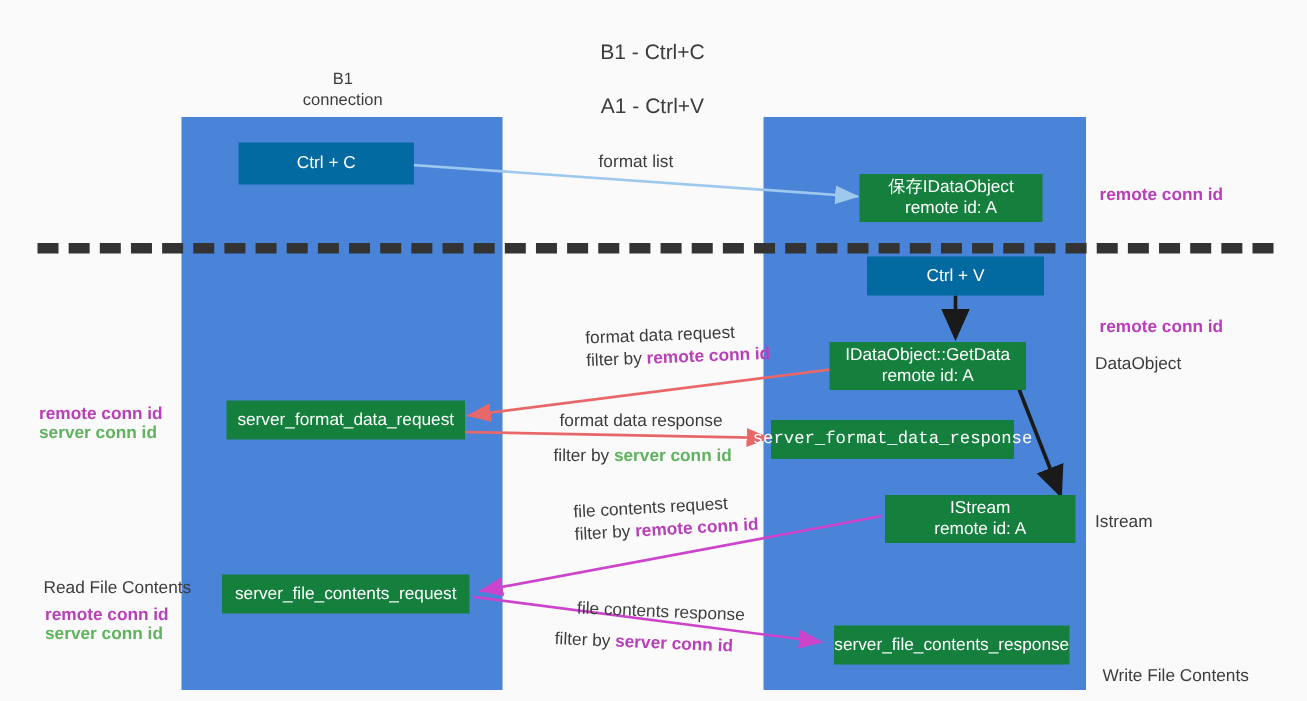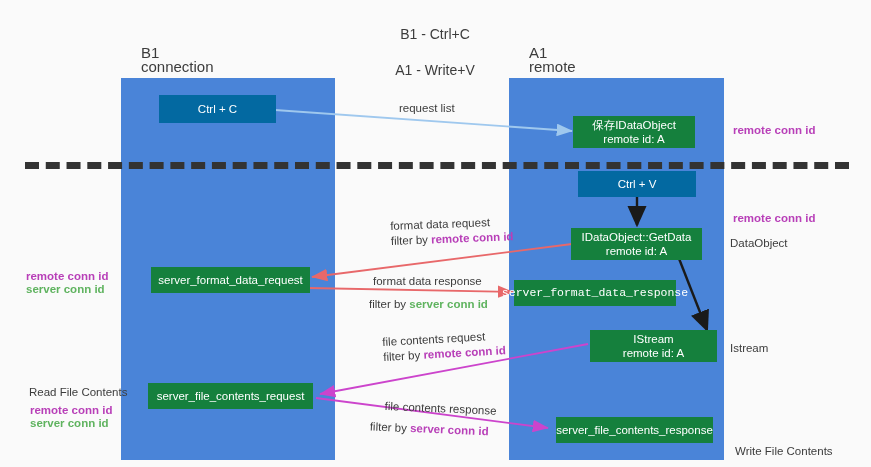--- a/index.html
+++ b/index.html
@@ -14,21 +14,22 @@
     background: #fafafa;
     font-family: "Liberation Sans", sans-serif;
     overflow: hidden;
   }
   .lane {
     position: absolute;
     background: #4a84d8;
   }
   .lane-title {
     position: absolute;
-    font-size: 15px;
+    text-align: center;
+    font-size: 11px;
     color: #3c3c3c;
     line-height: 14px;
     white-space: pre-line;
   }
   .title-block {
     position: absolute;
     text-align: center;
     font-size: 14px;
     color: #3c3c3c;
     line-height: 18px;
@@ -83,25 +84,24 @@
 </head>
 <body>
 
 <div id="canvas">
 
   <div class="lane" style="left:121px; top:78px; width:214px; height:382px;"></div>
   <div class="lane" style="left:509px; top:78px; width:215px; height:382px;"></div>
 
   <div class="title-block" style="left:335px; top:7px; width:200px;">
     <div>B1 - Ctrl+C</div>
-    <div>A1 - Write+V</div>
+    <div>A1 - Ctrl+V</div>
   </div>
 
   <div class="lane-title" style="left:141px; top:46px; width:175px;">B1<br>connection</div>
-  <div class="lane-title" style="left:529px; top:46px; width:175px;">A1<br>remote</div>
 
   <svg class="overlay" viewBox="0 0 871 467">
     <defs>
       <marker id="ar-lb" markerWidth="9" markerHeight="7" refX="8.5" refY="3.5" orient="auto">
         <polygon points="0 0, 9 3.5, 0 7" fill="#9fc8ee"></polygon>
       </marker>
       <marker id="ar-red" markerWidth="9" markerHeight="7" refX="8.5" refY="3.5" orient="auto">
         <polygon points="0 0, 9 3.5, 0 7" fill="#e8686a"></polygon>
       </marker>
       <marker id="ar-mag" markerWidth="9" markerHeight="7" refX="8.5" refY="3.5" orient="auto">
@@ -130,31 +130,31 @@
   <div class="node green" style="left:159px; top:95px; width:117px; height:28px;">Ctrl + C</div>
 
   <div class="node orange" style="left:148px; top:383px; width:165px; height:26px;">server_file_contents_request</div>
 
   <div class="node orange" style="left:151px; top:267px; width:159px; height:26px;">server_format_data_request</div>
 
   <div class="node orange" style="left:573px; top:116px; width:122px; height:32px;">保存IDataObject<br>remote id: A</div>
 
   <div class="node green" style="left:578px; top:171px; width:118px; height:26px;">Ctrl + V</div>
 
-  <div class="node orange" style="left:571px; top:228px; width:131px; height:32px;">IDataObject::GetData<br>remote id: A</div>
+  <div class="node orange" style="left:553px; top:228px; width:131px; height:32px;">IDataObject::GetData<br>remote id: A</div>
 
   <div class="node orange" style="left:514px; top:280px; width:162px; height:26px;font-family:Liberation Mono, monospace;">server_format_data_response</div>
 
   <div class="node orange" style="left:590px; top:330px; width:127px; height:32px;">IStream<br>remote id: A</div>
 
   <div class="node orange" style="left:556px; top:417px; width:157px; height:26px;">server_file_contents_response</div>
 
   <div class="dashline" style="left:25px; top:162px; width:824px;"></div>
 
-  <div class="edge-label" style="left:399px; top:101px;">request list</div>
+  <div class="edge-label" style="left:399px; top:101px;">format list</div>
 
   <div class="edge-label" style="left:390px; top:219px; transform:rotate(-2.2deg); transform-origin:left top;">
     <div>format data request</div>
     <div>
       <span>filter by </span><span class="hl-purple">remote conn id</span>
     </div>
   </div>
 
   <div class="edge-label" style="left:373px; top:274px;">
     <div>format data response</div>

